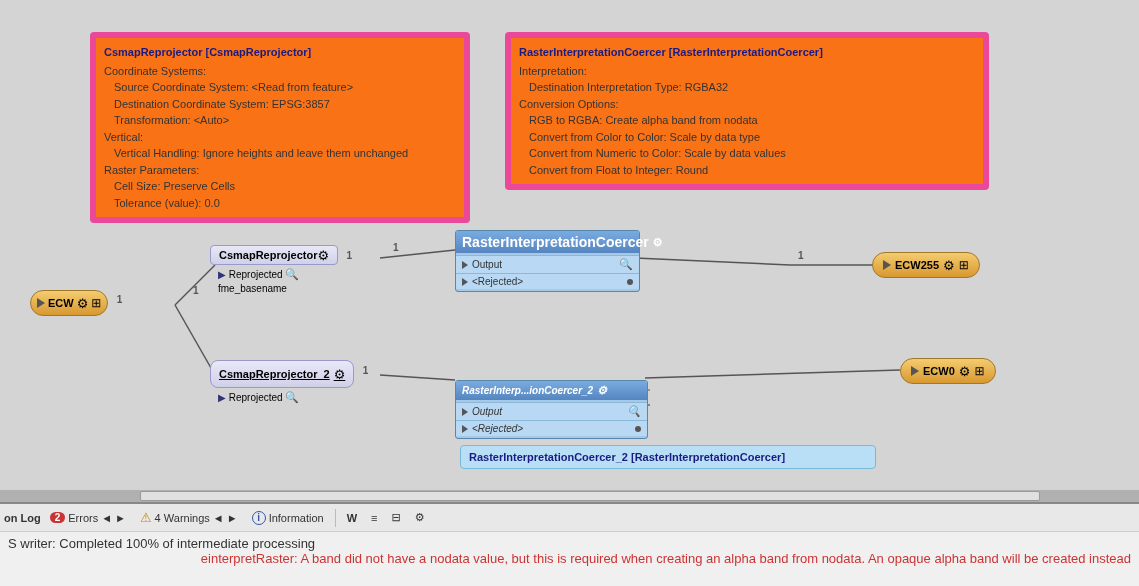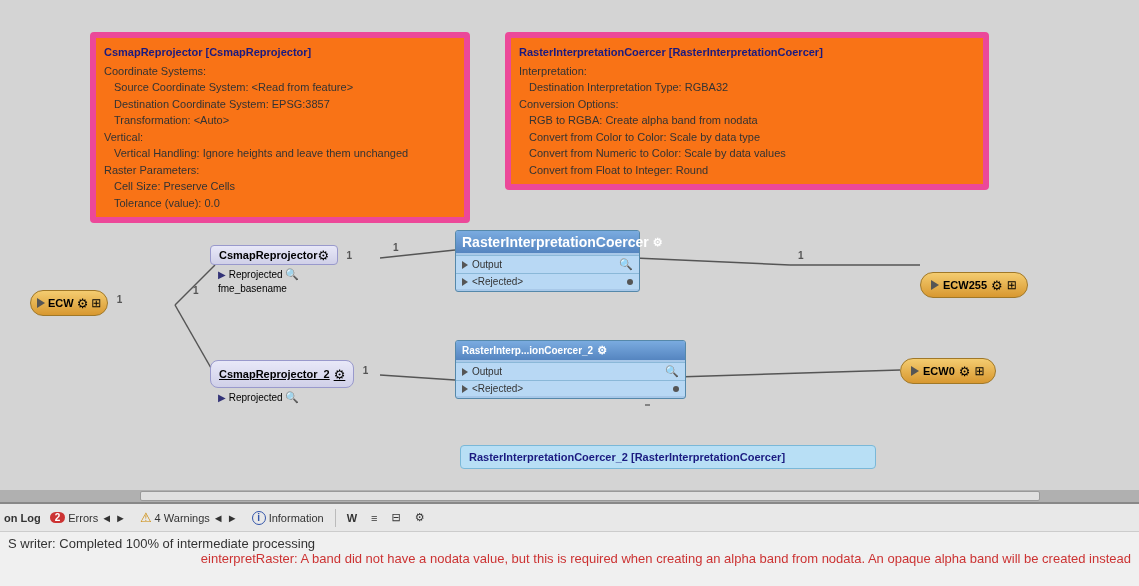--- a/index.html
+++ b/index.html
@@ -335,40 +335,40 @@
         <span style="font-size:11px; margin-left:auto;">🔍</span>
       </div>
       <div class="raster-port-row">
         <span style="width:0;height:0;border-top:4px solid transparent;border-bottom:4px solid transparent;border-left:6px solid #555;"></span>
         <span style="font-size:10px;">&lt;Rejected&gt;</span>
         <span style="margin-left:auto; width:6px;height:6px;border-radius:50%;background:#555;display:inline-block;"></span>
       </div>
     </div>
   </div>
 
-  <div class="raster-node-container" style="left: 455px; top: 340px; width: 231px;">
+  <div class="raster-node-container" style="left: 455px; top: 380px; width: 193px; font-style: italic;">
     <div class="raster-header">
       <span style="font-size:10px; color:#fff;">RasterInterp...ionCoercer_2</span>
       <span style="font-size:11px;">⚙</span>
     </div>
     <div class="raster-ports">
       <div class="raster-port-row">
         <span style="width:0;height:0;border-top:4px solid transparent;border-bottom:4px solid transparent;border-left:6px solid #555;"></span>
         <span style="font-size:10px;">Output</span>
         <span style="font-size:11px; margin-left:auto;">🔍</span>
       </div>
       <div class="raster-port-row">
         <span style="width:0;height:0;border-top:4px solid transparent;border-bottom:4px solid transparent;border-left:6px solid #555;"></span>
         <span style="font-size:10px;">&lt;Rejected&gt;</span>
         <span style="margin-left:auto; width:6px;height:6px;border-radius:50%;background:#555;display:inline-block;"></span>
       </div>
     </div>
   </div>
 
-  <div class="canvas-node" style="left: 920px; top: 252px; margin-top: 20px;">
+  <div class="canvas-node" style="left: 872px; top: 252px;">
     <div style="display:flex; align-items:center; background:linear-gradient(to bottom,#f4cc70,#d89830); border:1.5px solid #a07828; border-radius:14px; padding:3px 10px; height:26px; gap:4px;">
       <span style="width:0;height:0;border-top:5px solid transparent;border-bottom:5px solid transparent;border-left:8px solid #555;"></span>
       <span style="font-size:11px; font-weight:bold;">ECW255</span>
       <span style="font-size:13px;">⚙</span>
       <span style="font-size:12px;">⊞</span>
     </div>
   </div>
 
   <div class="canvas-node" style="left: 900px; top: 358px;">
     <div style="display:flex; align-items:center; background:linear-gradient(to bottom,#f4cc70,#d89830); border:1.5px solid #a07828; border-radius:14px; padding:3px 10px; height:26px; gap:4px;">

